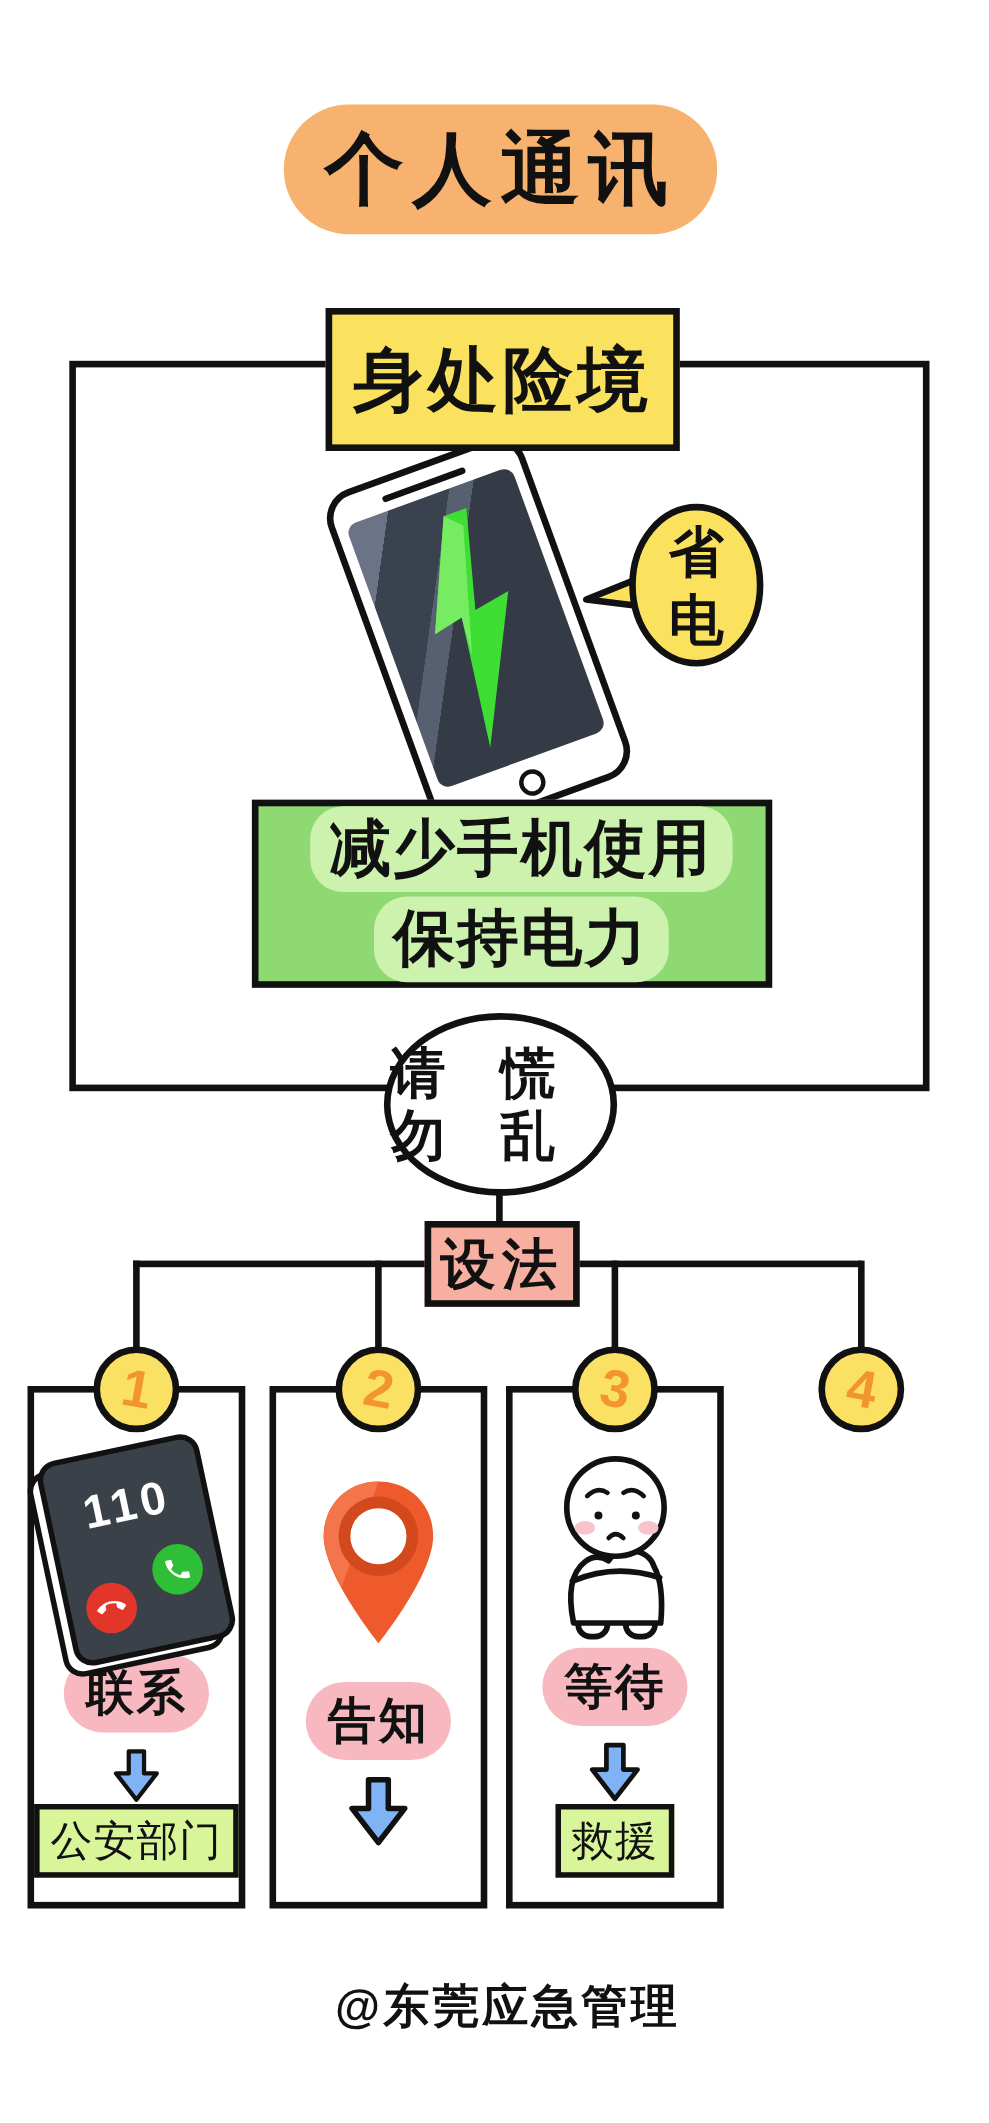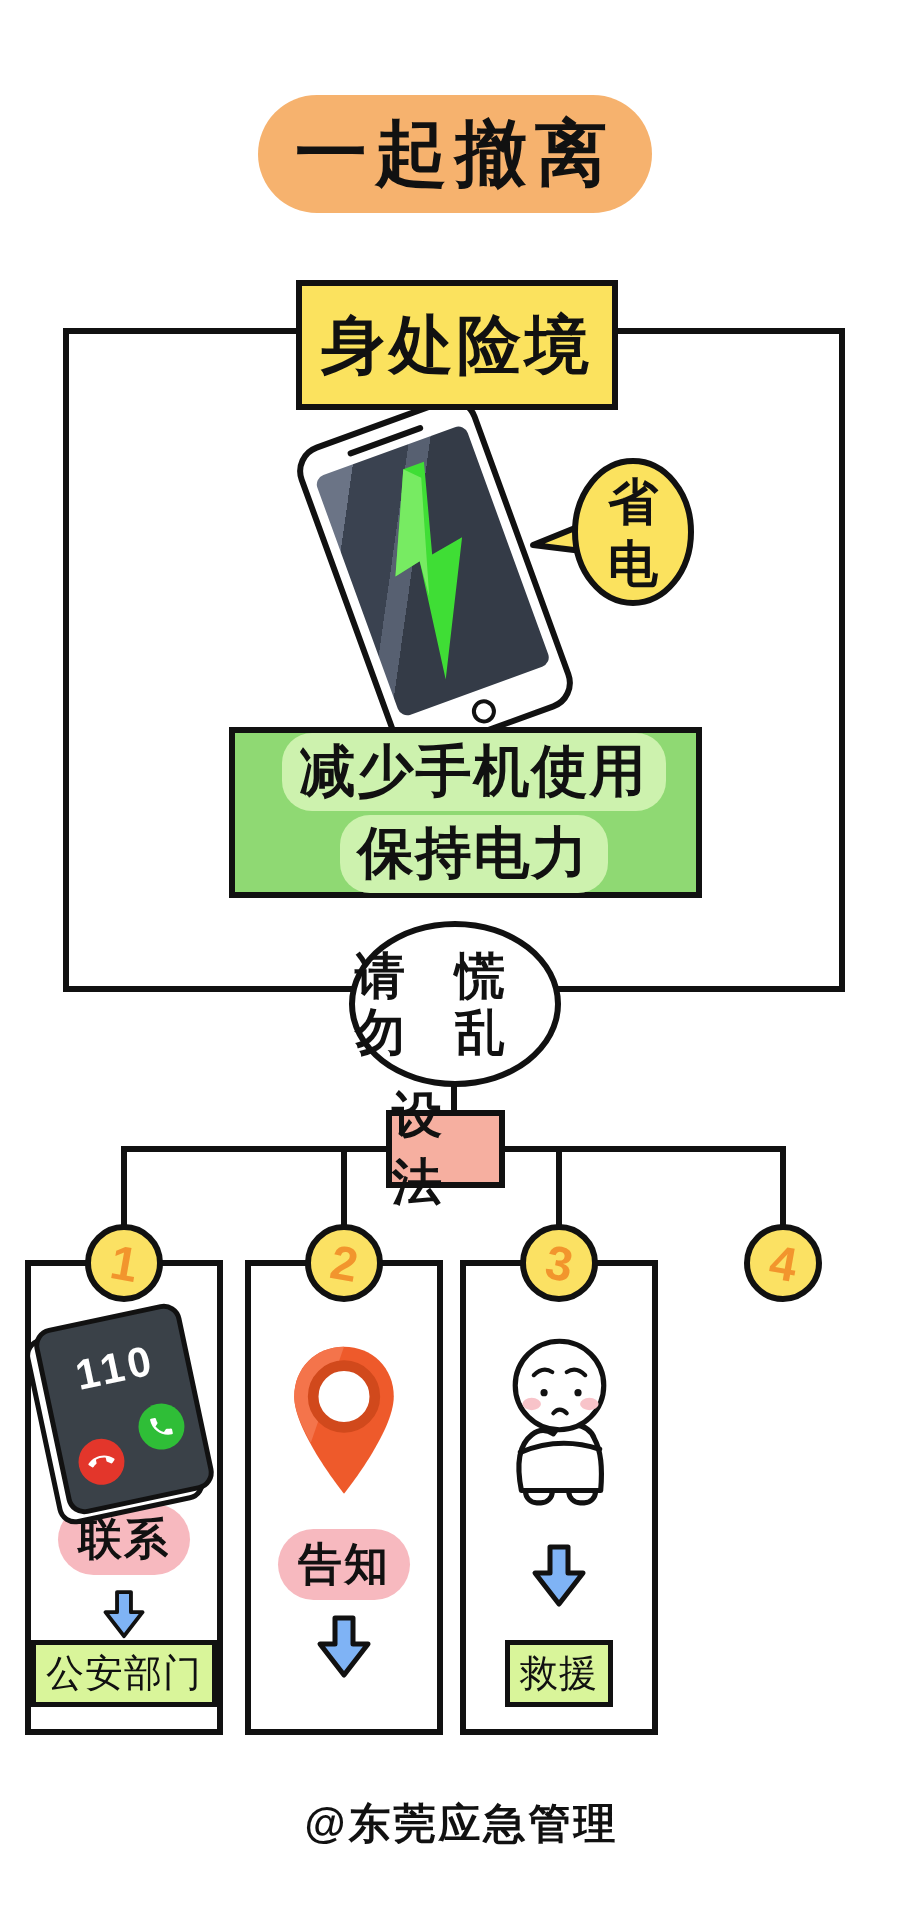--- a/index.html
+++ b/index.html
@@ -65,21 +65,21 @@
 
   
   .conn { background:#111; z-index:1; }
   .v-calm   { left:451px; top:1083px; width:6px; height:33px; }
   .branch-h { left:121px; top:1146px; width:662px; height:6px; }
   .drop     { top:1146px; width:6px; height:120px; }
   .drop-1 { left:121px; } .drop-2 { left:341px; } .drop-3 { left:556px; } .drop-4 { left:780px; }
 
   
   .method-box {
-    left:386px; top:1110px; width:119px; height:78px;
+    left:386px; top:1110px; width:141px; height:78px;
     background:#F6AFA0; border:6px solid #111; z-index:4;
     font-size:50px; font-weight:900; letter-spacing:6px;
   }
 
   
   .badge {
     top:1224px; width:78px; height:78px;
     background:#FBE163; border:6px solid #111; border-radius:50%; z-index:4;
     font-size:48px; font-weight:700; color:#F2952D;
   }
@@ -125,21 +125,21 @@
 
   
   .credit { left:0; top:1796px; width:899px; text-align:center; font-size:42px; font-weight:900; letter-spacing:3px; z-index:2;margin-left:12px; }
 </style>
 </head>
 <body>
 
 <div class="canvas">
 
   <div class="abs flexc title-pill">
-    <span>一起撤离</span>
+    <span>个人通讯</span>
   </div>
 
   <div class="abs flow-frame"></div>
 
   <div class="abs flexc danger-box">
     <span>身处险境</span>
   </div>
 
   <div class="abs phone-wrap">
     <div class="phone-frame"></div>
@@ -246,20 +246,21 @@
         <circle cx="65" cy="50" r="43" fill="#fff" stroke="#111" stroke-width="5"></circle>
         <path d="M40 40 q9 -9 18 -3" fill="none" stroke="#111" stroke-width="4" stroke-linecap="round"></path>
         <path d="M72 37 q9 -6 18 3" fill="none" stroke="#111" stroke-width="4" stroke-linecap="round"></path>
         <circle cx="50" cy="57" r="3.5" fill="#111"></circle>
         <circle cx="83" cy="57" r="3.5" fill="#111"></circle>
         <ellipse cx="38" cy="68" rx="9" ry="6" fill="#F8C3C9"></ellipse>
         <ellipse cx="94" cy="68" rx="9" ry="6" fill="#F8C3C9"></ellipse>
         <path d="M59 77 q6 -7 13 0" fill="none" stroke="#111" stroke-width="4" stroke-linecap="round"></path>
       </svg>
     </div>
+    <div class="blob">等待</div>
     <svg class="step-arrow" width="58" height="66" viewBox="0 0 58 66">
       <polygon points="20,4 38,4 38,30 53,30 29,61 5,30 20,30" fill="#7FB3F5" stroke="#111" stroke-width="5" stroke-linejoin="round"></polygon>
     </svg>
     <div class="result">救援</div>
   </div>
 
 
   <div class="abs credit">@东莞应急管理</div>
 
 </div>

